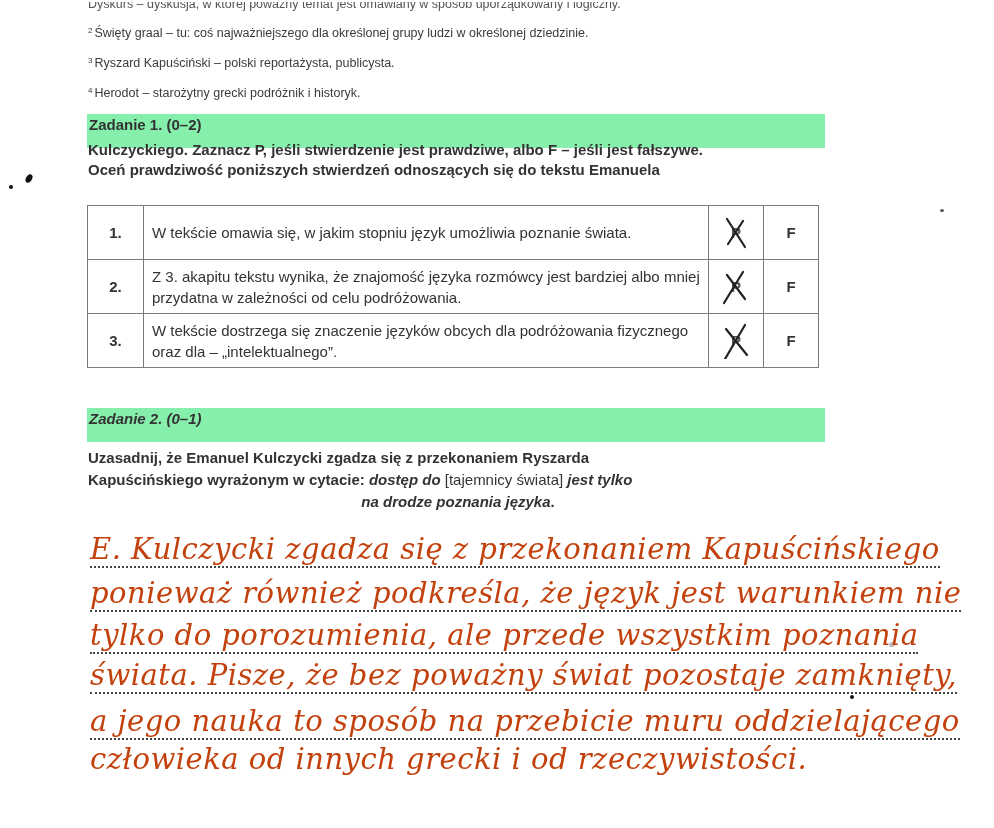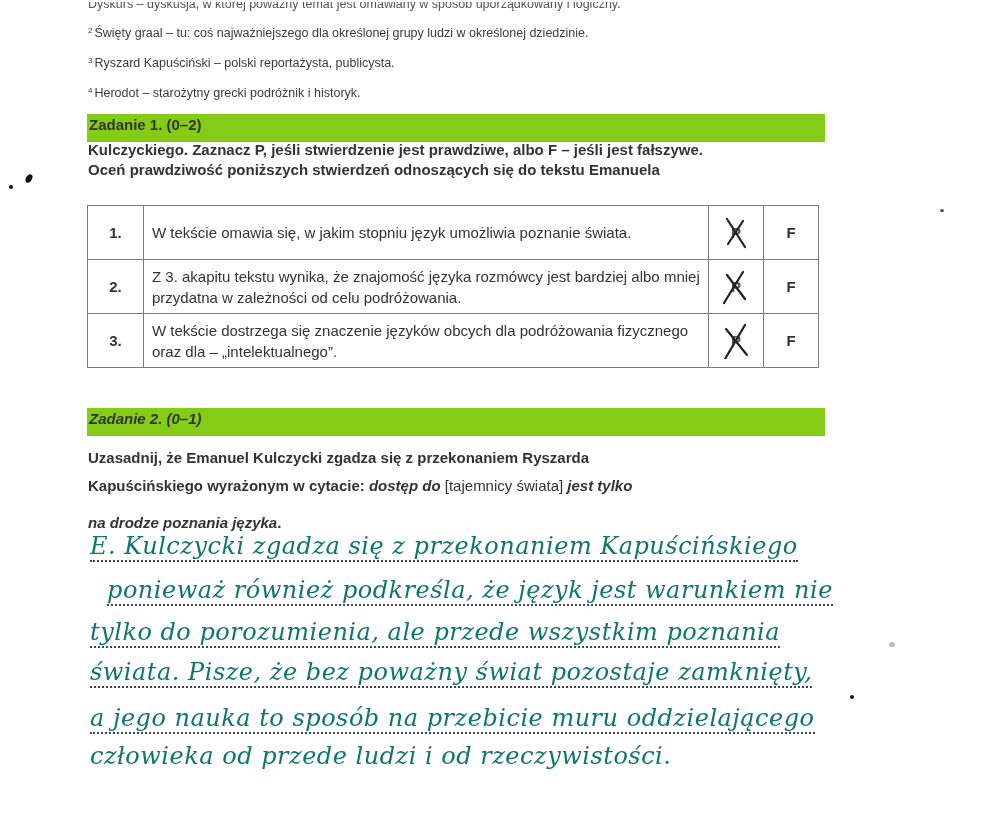--- a/index.html
+++ b/index.html
@@ -7,40 +7,40 @@
     width:994px; height:828px; overflow:hidden; position:relative;
     background:#ffffff; color:#2b2b2b;
     font-family:"Liberation Sans", sans-serif;
   }
   .footnotes { position:absolute; left:88px; top:-6px; font-size:12.5px; line-height:19px; color:#3a3a3a; }
   .footnotes .fn { white-space:nowrap;margin-top:8px; }
   .footnotes .fn.cut { color:#555; height:11px; overflow:hidden; line-height:4px; }
   .footnotes sup { font-size:8px; vertical-align:4px; margin-right:2px; }
 
   .task-head {
-    position:absolute; left:87px; width:738px; height:28px;
-    background:#84cc16; font-weight:bold; font-size:15px; line-height:22px;
+    position:absolute; left:87px; width:738px; height:34px;
+    background:#86efac; font-weight:bold; font-size:15px; line-height:22px;
     color:#333; padding-left:2px; box-sizing:border-box;
   }
   .task-instr { position:absolute; left:88px; width:740px; font-weight:bold; font-size:15px; line-height:20px; color:#333; }
   .task-instr i { font-weight:bold; }
 
   table.tf {
     position:absolute; left:87px; top:205px; width:732px;
     border-collapse:collapse; font-size:15px; color:#333;
   }
   table.tf td { border:1px solid #7a7a7a; height:54px; box-sizing:border-box; }
   td.num { width:56px; text-align:center; font-weight:bold; }
   td.stmt { padding:0 8px; line-height:21px; }
   td.p, td.f { width:55px; text-align:center; font-weight:bold; position:relative; }
   .p-letter { color:#555; }
   .cross { position:absolute; left:50%; top:50%; width:30px; height:36px; transform:translate(-50%,-50%); }
 
   .hw { position:absolute; left:90px; width:760px; font-family:"DejaVu Serif", serif; font-style:italic;
-        font-size:24px; color:#0f766e; letter-spacing:0.5px; white-space:nowrap; }
+        font-size:29px; color:#c2410c; letter-spacing:0.5px; white-space:nowrap; }
   .hw .dots { border-bottom:2px dotted #444; display:inline-block; }
   .speck { position:absolute; background:#111; border-radius:50%; }
 </style>
 </head>
 <body>
 
 <div class="footnotes">
   <div class="fn cut"><span>Dyskurs – dyskusja, w której poważny temat jest omawiany w sposób uporządkowany i logiczny.</span></div>
   <div class="fn"><sup>2</sup><span>Święty graal – tu: coś najważniejszego dla określonej grupy ludzi w określonej dziedzinie.</span></div>
   <div class="fn"><sup>3</sup><span>Ryszard Kapuściński – polski reportażysta, publicysta.</span></div>
@@ -90,26 +90,26 @@
             <path d="M24 2 L4 36" stroke="#222" stroke-width="2.2" fill="none" stroke-linecap="round"></path>
           </svg></td>
     <td class="f">F</td>
   </tr>
 </tbody>
   </table>
 
 <div class="task-head" style="top:408px;font-style:italic;">Zadanie 2. (0–1)</div>
 <div class="task-instr" style="top:448px;">
   <div>Uzasadnij, że Emanuel Kulczycki zgadza się z przekonaniem Ryszarda</div>
-  <div style="margin-top:8px;">
+  <div style="margin-top:2px;">
     <span>Kapuścińskiego wyrażonym w cytacie: </span><i>dostęp do</i><span style="font-weight:normal;"> [tajemnicy świata] </span><i>jest tylko</i>
   </div>
-  <div style="margin-top:17px;"><i>na drodze poznania języka</i><span>.</span></div>
+  <div style="margin-top:2px;text-align:center;"><i>na drodze poznania języka</i><span>.</span></div>
 </div>
 
 <div>
   <div class="hw" style="top:532px;"><span class="dots">E. Kulczycki zgadza się z przekonaniem Kapuścińskiego</span></div>
   <div class="hw" style="top:576px;text-align:center;"><span class="dots">ponieważ również podkreśla, że język jest warunkiem nie</span></div>
   <div class="hw" style="top:618px;"><span class="dots">tylko do porozumienia, ale przede wszystkim poznania</span></div>
   <div class="hw" style="top:658px;"><span class="dots">świata. Pisze, że bez poważny świat pozostaje zamknięty,</span></div>
   <div class="hw" style="top:704px;"><span class="dots">a jego nauka to sposób na przebicie muru oddzielającego</span></div>
-  <div class="hw" style="top:742px;"><span>człowieka od przede ludzi i od rzeczywistości.</span></div>
+  <div class="hw" style="top:742px;"><span>człowieka od innych grecki i od rzeczywistości.</span></div>
 </div>
 
 </body></html>

